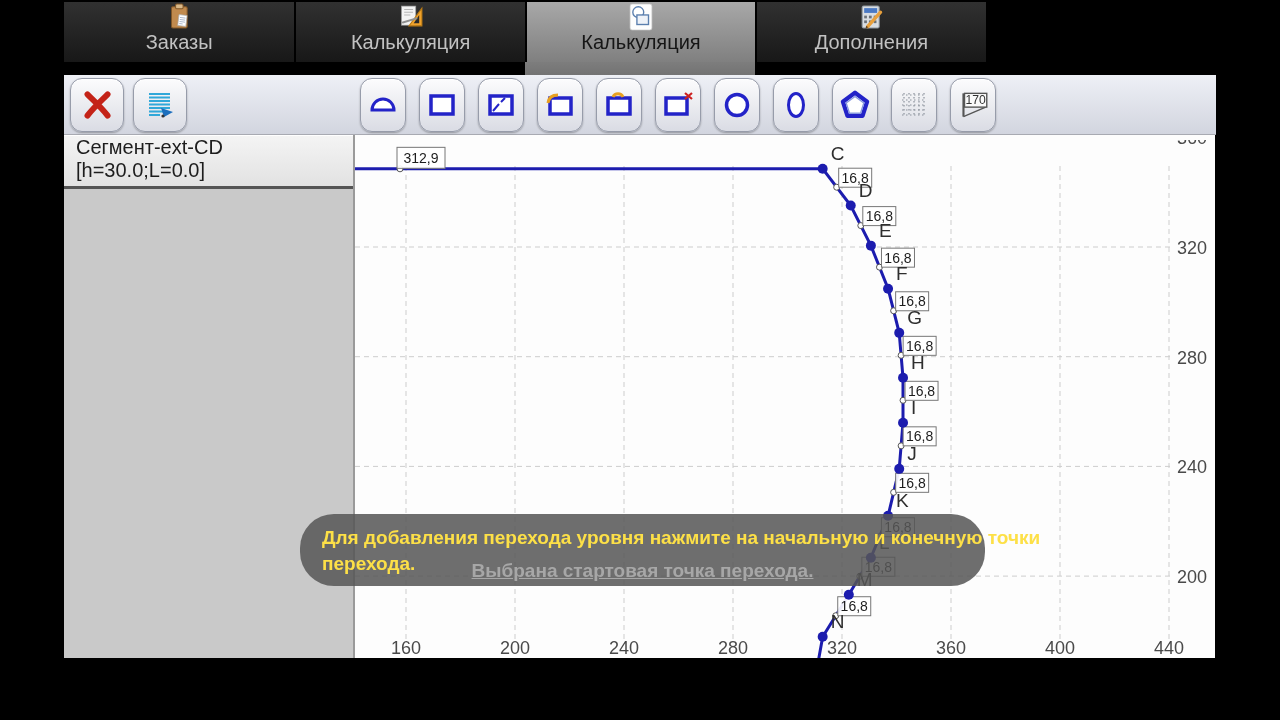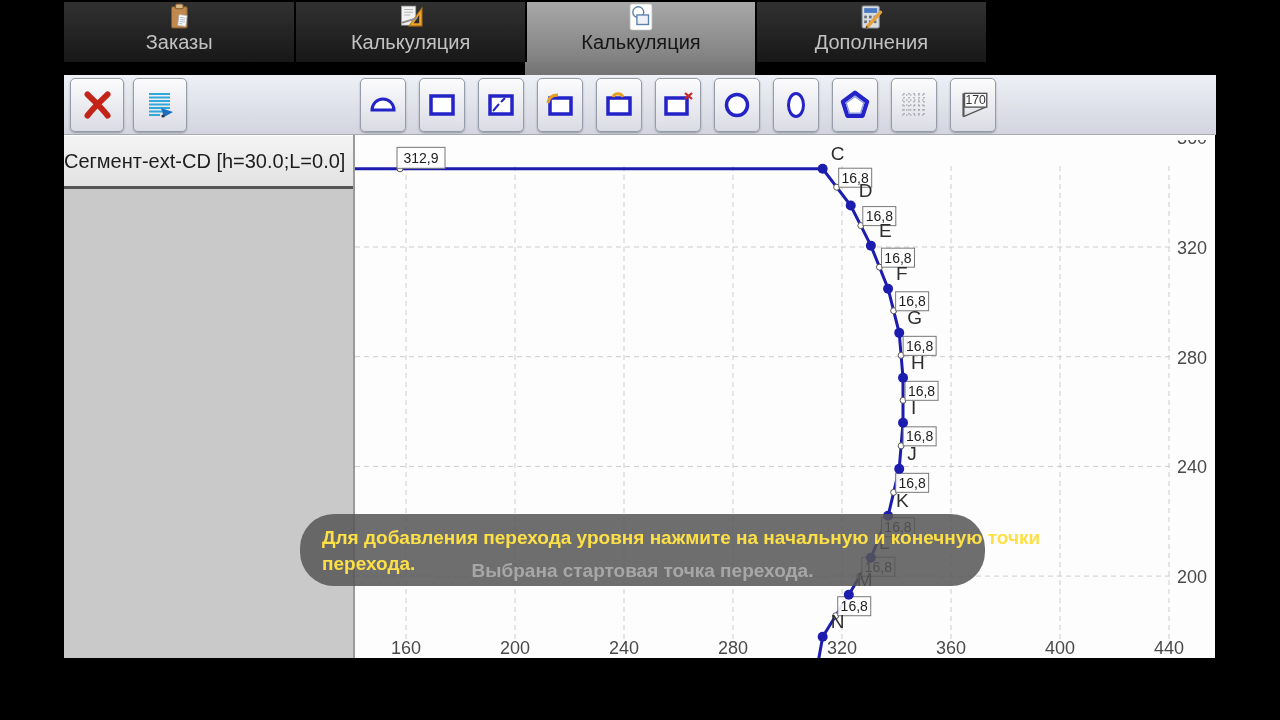--- a/index.html
+++ b/index.html
@@ -18,51 +18,51 @@
   .tab.selected .tlabel { color:#161616; }
   .tab svg { height:42px; width:42px; }
   .tabstrip { position:absolute; left:64px; top:62px; width:1152px; height:13px; background:#000; }
   .tabindicator { position:absolute; left:525px; top:62px; width:230px; height:13px;
                   background:linear-gradient(180deg,#7d7d7d,#737373); }
 
   
   .toolbar { position:absolute; left:64px; top:75px; width:1152px; height:60px;
              background:linear-gradient(180deg,#eef0f6,#d2d5df); border-bottom:1px solid #a8aab2;
              display:flex; align-items:center; padding-left:6px; }
-  .tbtn { width:54px; height:54px; border:1px solid #979caa; border-radius:5px;
+  .tbtn { width:54px; height:54px; border:1px solid #979caa; border-radius:12px;
           background:linear-gradient(180deg,#fcfcfd,#dadce4);
           box-shadow:inset 0 1px 0 #fff, 0 1px 2px rgba(0,0,0,.3);
           display:flex; align-items:center; justify-content:center; margin-right:9px; cursor:pointer; }
   .tbtn.shape { width:46px; margin-right:13px; }
   .tspacer { width:164px; }
   .tbtn svg { display:block; }
 
   
   .sidebar { position:absolute; left:64px; top:135px; width:291px; height:523px;
              background:#c9c9c9; border-right:2px solid #9a9a9a; }
   .seg-item { height:54px; background:linear-gradient(180deg,#f4f4f4,#e2e2e2);
               border-top:1px solid #fff; border-bottom:3px solid #555;
-              display:flex; align-items:center; 
+              display:flex; align-items:flex-start; padding-left:12px;
               font-size:20px; color:#1d1d1d; }
 
   
   .chart { position:absolute; left:355px; top:135px; width:860px; height:523px;
            background:#fdfdfd; padding-top:5px; }
   .chart svg { overflow:hidden; display:block; }
   .tick { font:18px "Liberation Sans", sans-serif; fill:#4a4a4a; }
   .seg  { font:14px "Liberation Sans", sans-serif; fill:#1d1d1d; }
   .ptname { font:19px "Liberation Sans", sans-serif; fill:#2e2e2e; }
 
   
   .toast { position:absolute; left:300px; top:514px; width:685px; height:72px;
            background:rgba(86,86,86,0.86); border-radius:34px; z-index:10;
            padding:11px 22px 0 22px; }
   .toast .tl { color:#fde047; font-weight:bold; font-size:19px; line-height:26px; white-space:nowrap; }
   .toast .fading { position:absolute; left:50%; top:46px; transform:translateX(-50%);
-                   color:rgba(215,215,215,0.55); font-weight:bold; font-size:19px; white-space:nowrap; }
+                   color:rgba(215,215,215,0.55); font-weight:bold; font-size:19px; white-space:nowrap;text-decoration:underline; }
 
   
   .navbar { position:absolute; left:0; top:658px; width:1280px; height:62px; background:#000; }
 </style>
 </head>
 <body>
 
 <div id="screen">
 
   <div class="tabbar">

